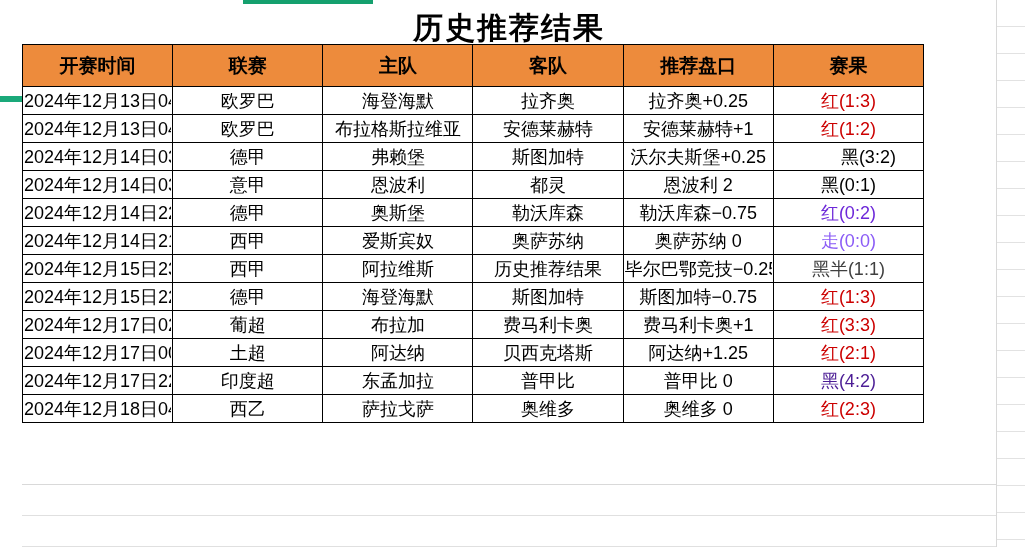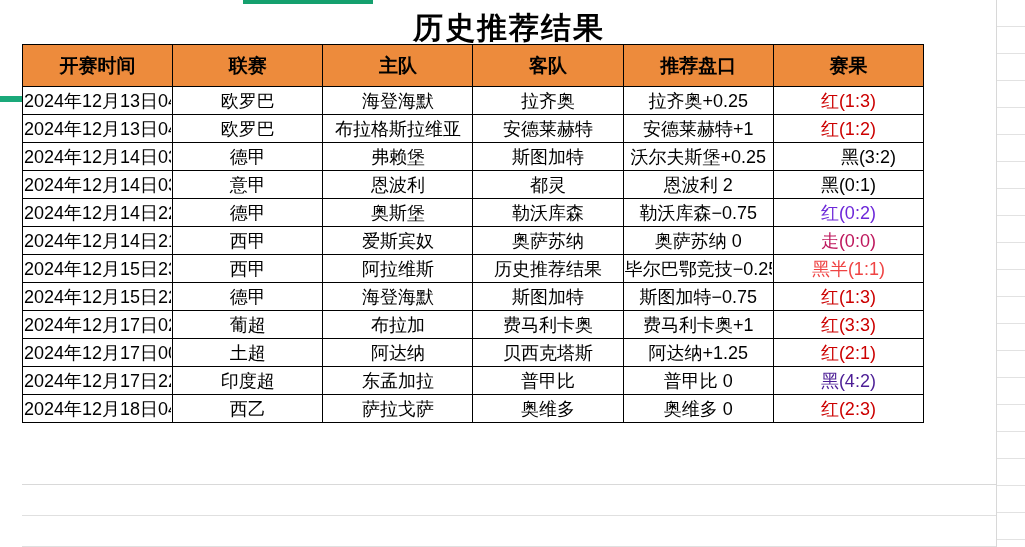--- a/index.html
+++ b/index.html
@@ -250,41 +250,41 @@
           <td class="c-home">
             <span class="clip">爱斯宾奴</span>
           </td>
           <td class="c-away">
             <span class="clip">奥萨苏纳</span>
           </td>
           <td class="c-handicap">
             <span class="clip">奥萨苏纳 0</span>
           </td>
           <td class="c-result">
-            <span class="clip" style="color: #be185d;">走(0:0)</span>
+            <span class="clip" style="color: #8b5cf6;">走(0:0)</span>
           </td>
         </tr>
         <tr>
           <td class="c-time">
             <span class="clip">2024年12月15日23:15</span>
           </td>
           <td class="c-league">
             <span class="clip">西甲</span>
           </td>
           <td class="c-home">
             <span class="clip">阿拉维斯</span>
           </td>
           <td class="c-away">
             <span class="clip">历史推荐结果</span>
           </td>
           <td class="c-handicap">
             <span class="clip">毕尔巴鄂竞技−0.25</span>
           </td>
           <td class="c-result">
-            <span class="clip" style="color: #ef4444;">黑半(1:1)</span>
+            <span class="clip" style="color: #404040;">黑半(1:1)</span>
           </td>
         </tr>
         <tr>
           <td class="c-time">
             <span class="clip">2024年12月15日22:30</span>
           </td>
           <td class="c-league">
             <span class="clip">德甲</span>
           </td>
           <td class="c-home">

